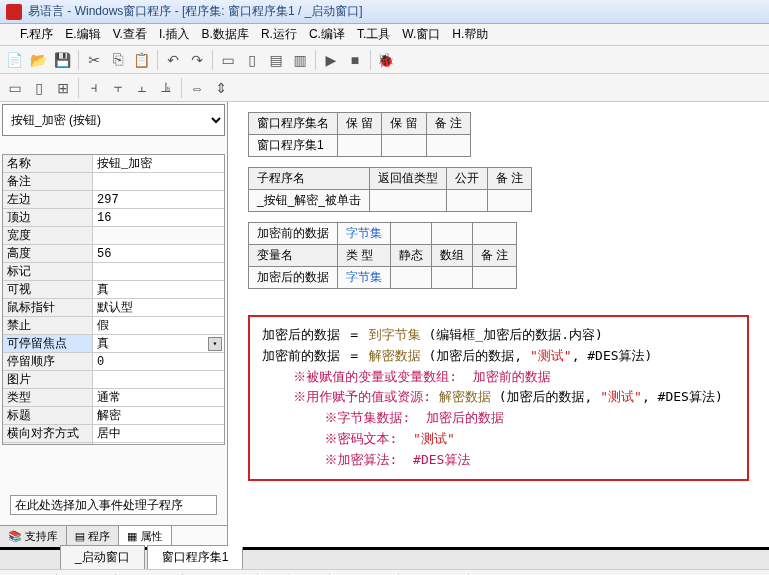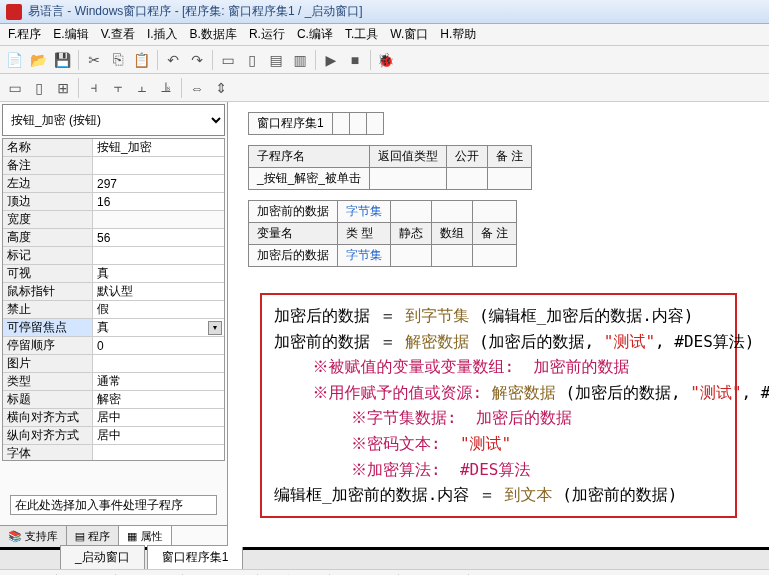--- a/index.html
+++ b/index.html
@@ -1,45 +1,45 @@
 <!DOCTYPE html>
 <html><head>
 <meta charset="utf-8">
 <style>
 * { box-sizing: border-box; margin: 0; padding: 0; }
 body { font-family: "Microsoft YaHei", SimSun, sans-serif; font-size: 12px; background: #f0f0f0; width: 769px; height: 575px; overflow: hidden; }
 .titlebar { background: linear-gradient(#e8f0fb, #d0e0f5); height: 24px; display: flex; align-items: center; padding: 0 6px; border-bottom: 1px solid #a0b0c8; }
 .titlebar-icon { width: 16px; height: 16px; background: #c22; margin-right: 6px; border-radius: 2px; }
 .titlebar-text { color: #2a4a7a; }
-.menubar { background: #f5f5f5; height: 22px; display: flex; align-items: center; padding: 0 4px; gap: 4px; border-bottom: 1px solid #ccc; }
+.menubar { background: #f5f5f5; height: 22px; display: flex; align-items: center; padding: 0 16px; gap: 4px; border-bottom: 1px solid #ccc; }
 .menubar span { padding: 2px 4px; cursor: default; }
 .toolbar { background: #f5f5f5; height: 28px; display: flex; align-items: center; padding: 0 4px; gap: 2px; border-bottom: 1px solid #ccc; }
 .toolbar-btn { width: 22px; height: 22px; display: flex; align-items: center; justify-content: center; font-size: 14px; color: #555; border: 1px solid transparent; }
 .toolbar-sep { width: 1px; height: 20px; background: #ccc; margin: 0 2px; }
 .main { display: flex; height: calc(100% - 130px); }
 .sidebar { width: 228px; background: #fafafa; border-right: 1px solid #999; display: flex; flex-direction: column; }
 .combo-row { padding: 2px; }
 .combo { width: 100%; height: 32px; border: 1px solid #888; background: #fff; font-size: 12px; padding: 0 4px; }
-.prop-grid { flex: 1; overflow-y: auto; border: 1px solid #999; margin: 0 2px; }
+.prop-grid { flex: 1; overflow-y: auto; border: 1px solid #999; margin: 16px 2px; font-family: Liberation Mono, monospace; }
 .prop-row { display: flex; border-bottom: 1px solid #ccc; height: 18px; }
 .prop-name { width: 90px; padding: 0 4px; background: #f0f0f0; border-right: 1px solid #ccc; display: flex; align-items: center; }
 .prop-val { flex: 1; padding: 0 4px; background: #fff; display: flex; align-items: center; position: relative; }
 .prop-row.hl .prop-name { background: #d4e5ff; }
 .prop-row.hl .prop-val { background: #fff; }
 .prop-dd { position: absolute; right: 2px; width: 14px; height: 14px; background: #ddd; border: 1px solid #888; font-size: 8px; text-align: center; line-height: 12px; }
 .events-row { border: 1px solid #999; height: 20px; margin: 10px; padding: 2px 4px; display: flex; align-items: center; background: #fff; }
 .sidebar-tabs { display: flex; border-top: 1px solid #999; }
 .sidebar-tab { padding: 3px 8px; border-right: 1px solid #999; background: #e8e8e8; display: flex; align-items: center; gap: 3px; font-size: 11px; }
 .sidebar-tab.active { background: #fff; }
 .content { flex: 1; background: #fff; position: relative; overflow: auto; }
 .code-tables { padding: 10px 20px; }
 .ctable { border-collapse: collapse; margin-bottom: 10px; }
 .ctable td, .ctable th { border: 1px solid #888; padding: 2px 8px; font-weight: normal; text-align: left; font-size: 12px; background: #fafafa; }
 .ctable th { background: #f0f0f0; }
-.code-box { border: 2px solid #c22; padding: 8px 12px; margin: 6px 32px; font-size: 16px; line-height: 1.6; font-family: SimSun, monospace; }
+.code-box { border: 2px solid #c22; padding: 8px 12px; margin: 6px 20px; font-size: 13px; line-height: 1.6; font-family: SimSun, monospace; }
 .code-line { white-space: pre; }
 .kw-str { color: #c22; }
 .kw-func { color: #862; }
 .kw-comment { color: #be185d; }
 .tabs-bottom { display: flex; border-top: 3px solid #000000; background: #e8e8e8; height: 22px; align-items: flex-end; padding-left: 60px; }
 .tab-bottom { padding: 3px 14px; border: 1px solid #999; border-bottom: none; background: #f5f5f5; margin-right: 2px; font-size: 12px; }
 .tab-bottom.active { background: #fff; }
 .statusbar { height: 24px; background: #f5f5f5; border-top: 1px solid #ccc; display: flex; align-items: center; padding: 0 6px; gap: 2px; font-size: 12px; }
 .sb-item { padding: 2px 6px; display: flex; align-items: center; gap: 3px; }
 .sb-sep { width: 1px; height: 16px; background: #ccc; margin: 0 2px; }
@@ -200,20 +200,26 @@
           <span>▦</span>
           <span>属性</span>
         </div>
     </div>
   </div>
 
   <div class="content">
     <div class="code-tables">
       <table class="ctable">
         <tbody>
+            <tr>
+              <th>窗口程序集名</th>
+              <th>保 留</th>
+              <th>保 留</th>
+              <th>备 注</th>
+            </tr>
         <tr>
               <td>窗口程序集1</td>
               <td></td>
               <td></td>
               <td></td>
             </tr>
       </tbody>
         </table>
       <table class="ctable">
         <tbody>
@@ -258,21 +264,20 @@
         </table>
     </div>
     <div class="code-box">
       <div class="code-line"><span>加密后的数据 ＝ </span><span class="kw-func">到字节集</span><span> (编辑框_加密后的数据.内容)</span></div>
       <div class="code-line"><span>加密前的数据 ＝ </span><span class="kw-func">解密数据</span><span> (加密后的数据, </span><span class="kw-str">"测试"</span><span>, #DES算法)</span></div>
       <div class="code-line kw-comment">    ※被赋值的变量或变量数组:  加密前的数据</div>
       <div class="code-line"><span class="kw-comment">    ※用作赋予的值或资源: </span><span class="kw-func">解密数据</span><span> (加密后的数据, </span><span class="kw-str">"测试"</span><span>, #DES算法)</span></div>
       <div class="code-line kw-comment">        ※字节集数据:  加密后的数据</div>
       <div class="code-line"><span class="kw-comment">        ※密码文本:  </span><span class="kw-str">"测试"</span></div>
       <div class="code-line kw-comment">        ※加密算法:  #DES算法</div>
-      <div class="code-line"><span>编辑框_加密前的数据.内容 ＝ </span><span class="kw-func">到文本</span><span> (加密前的数据)</span></div>
     </div>
   </div>
 </div>
 
 <div class="tabs-bottom">
   <div class="tab-bottom">_启动窗口</div>
   <div class="tab-bottom active">窗口程序集1</div>
 </div>
 
 <div class="statusbar">

